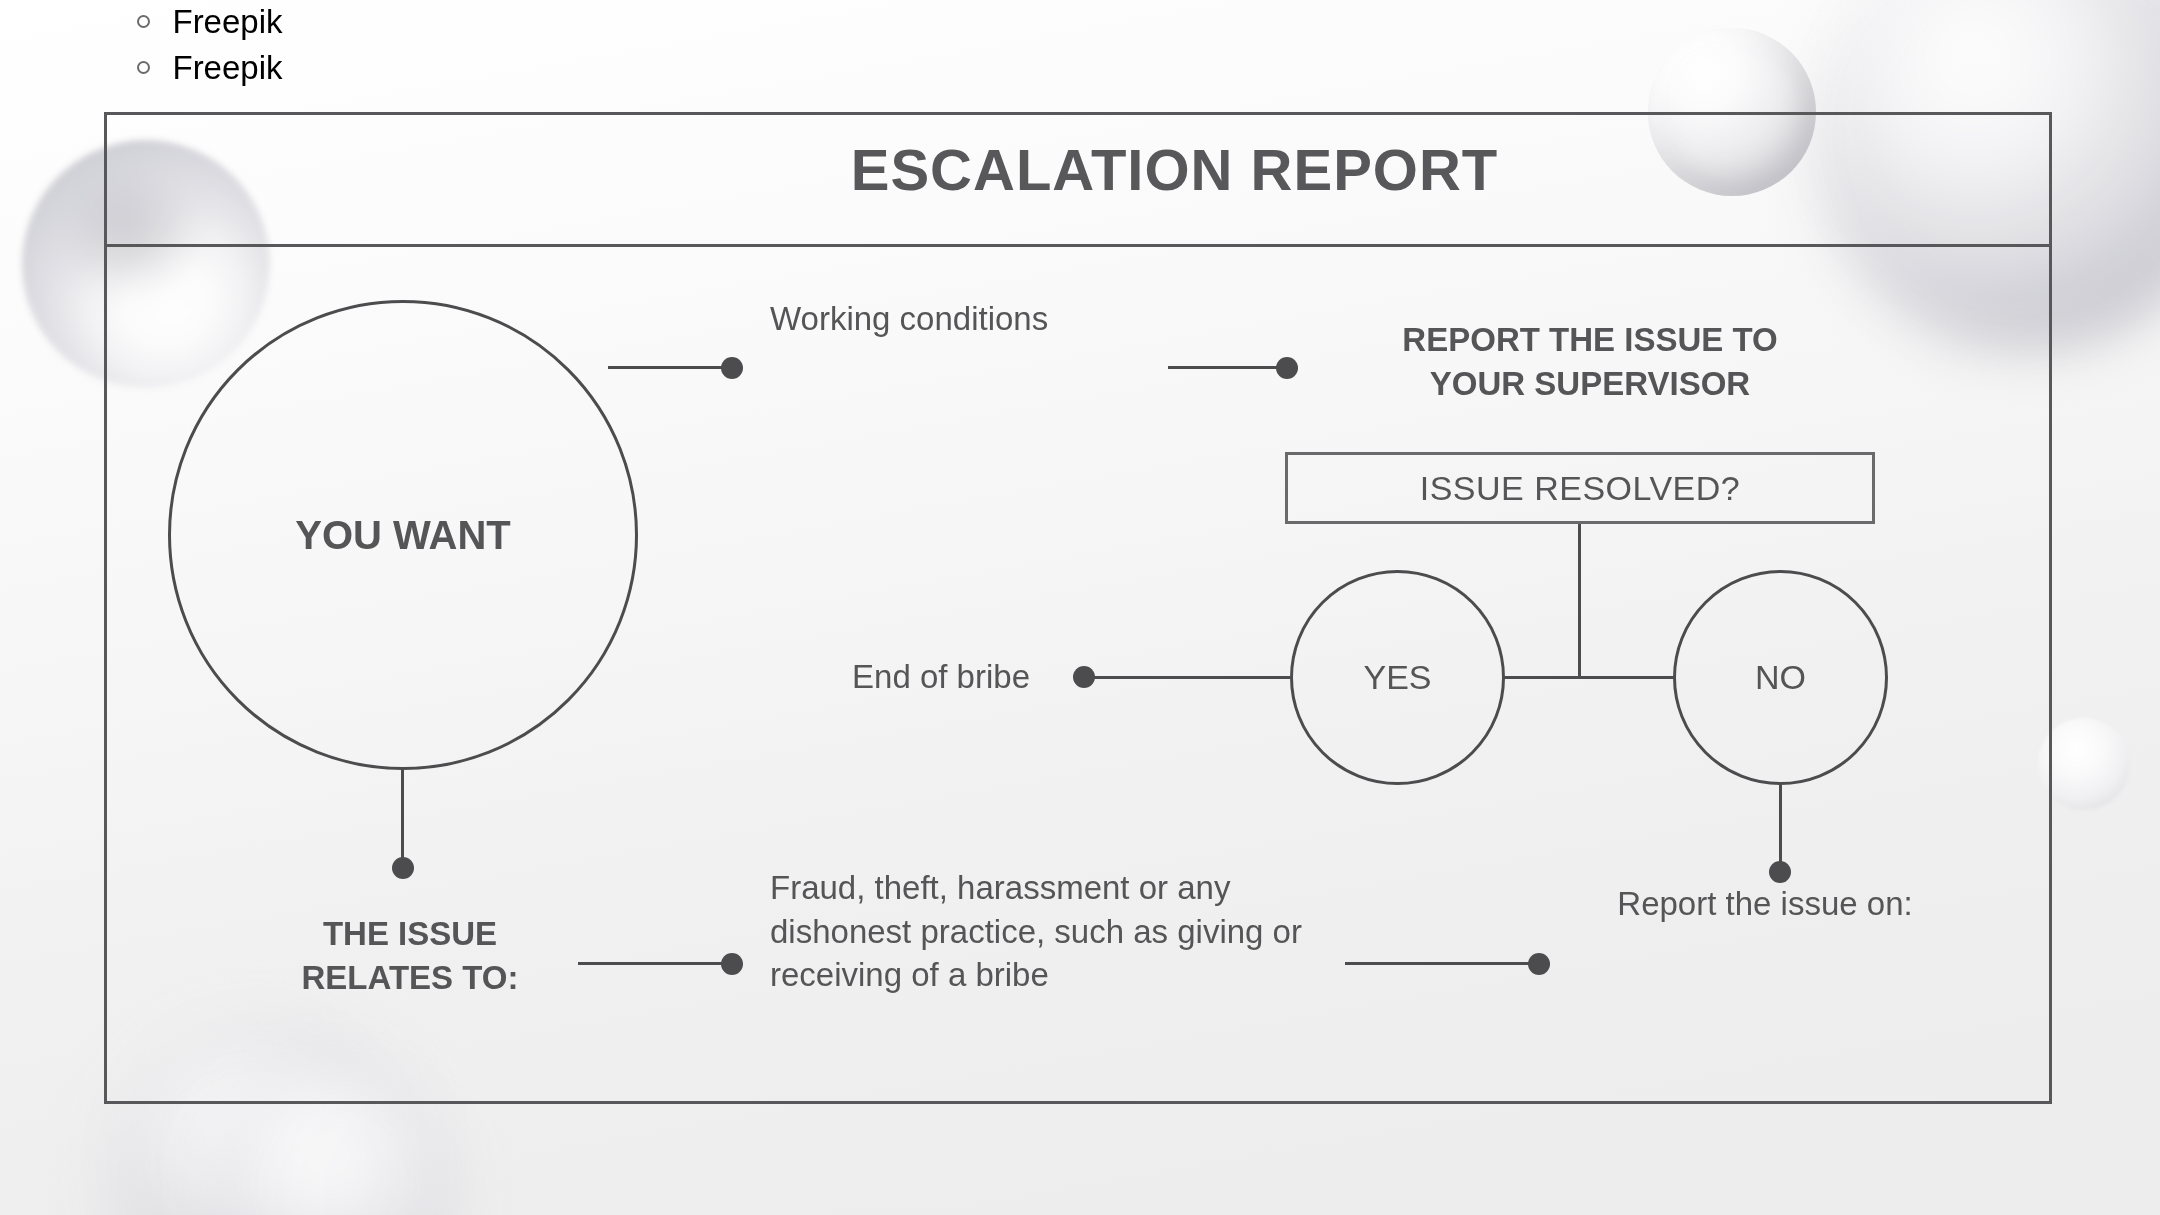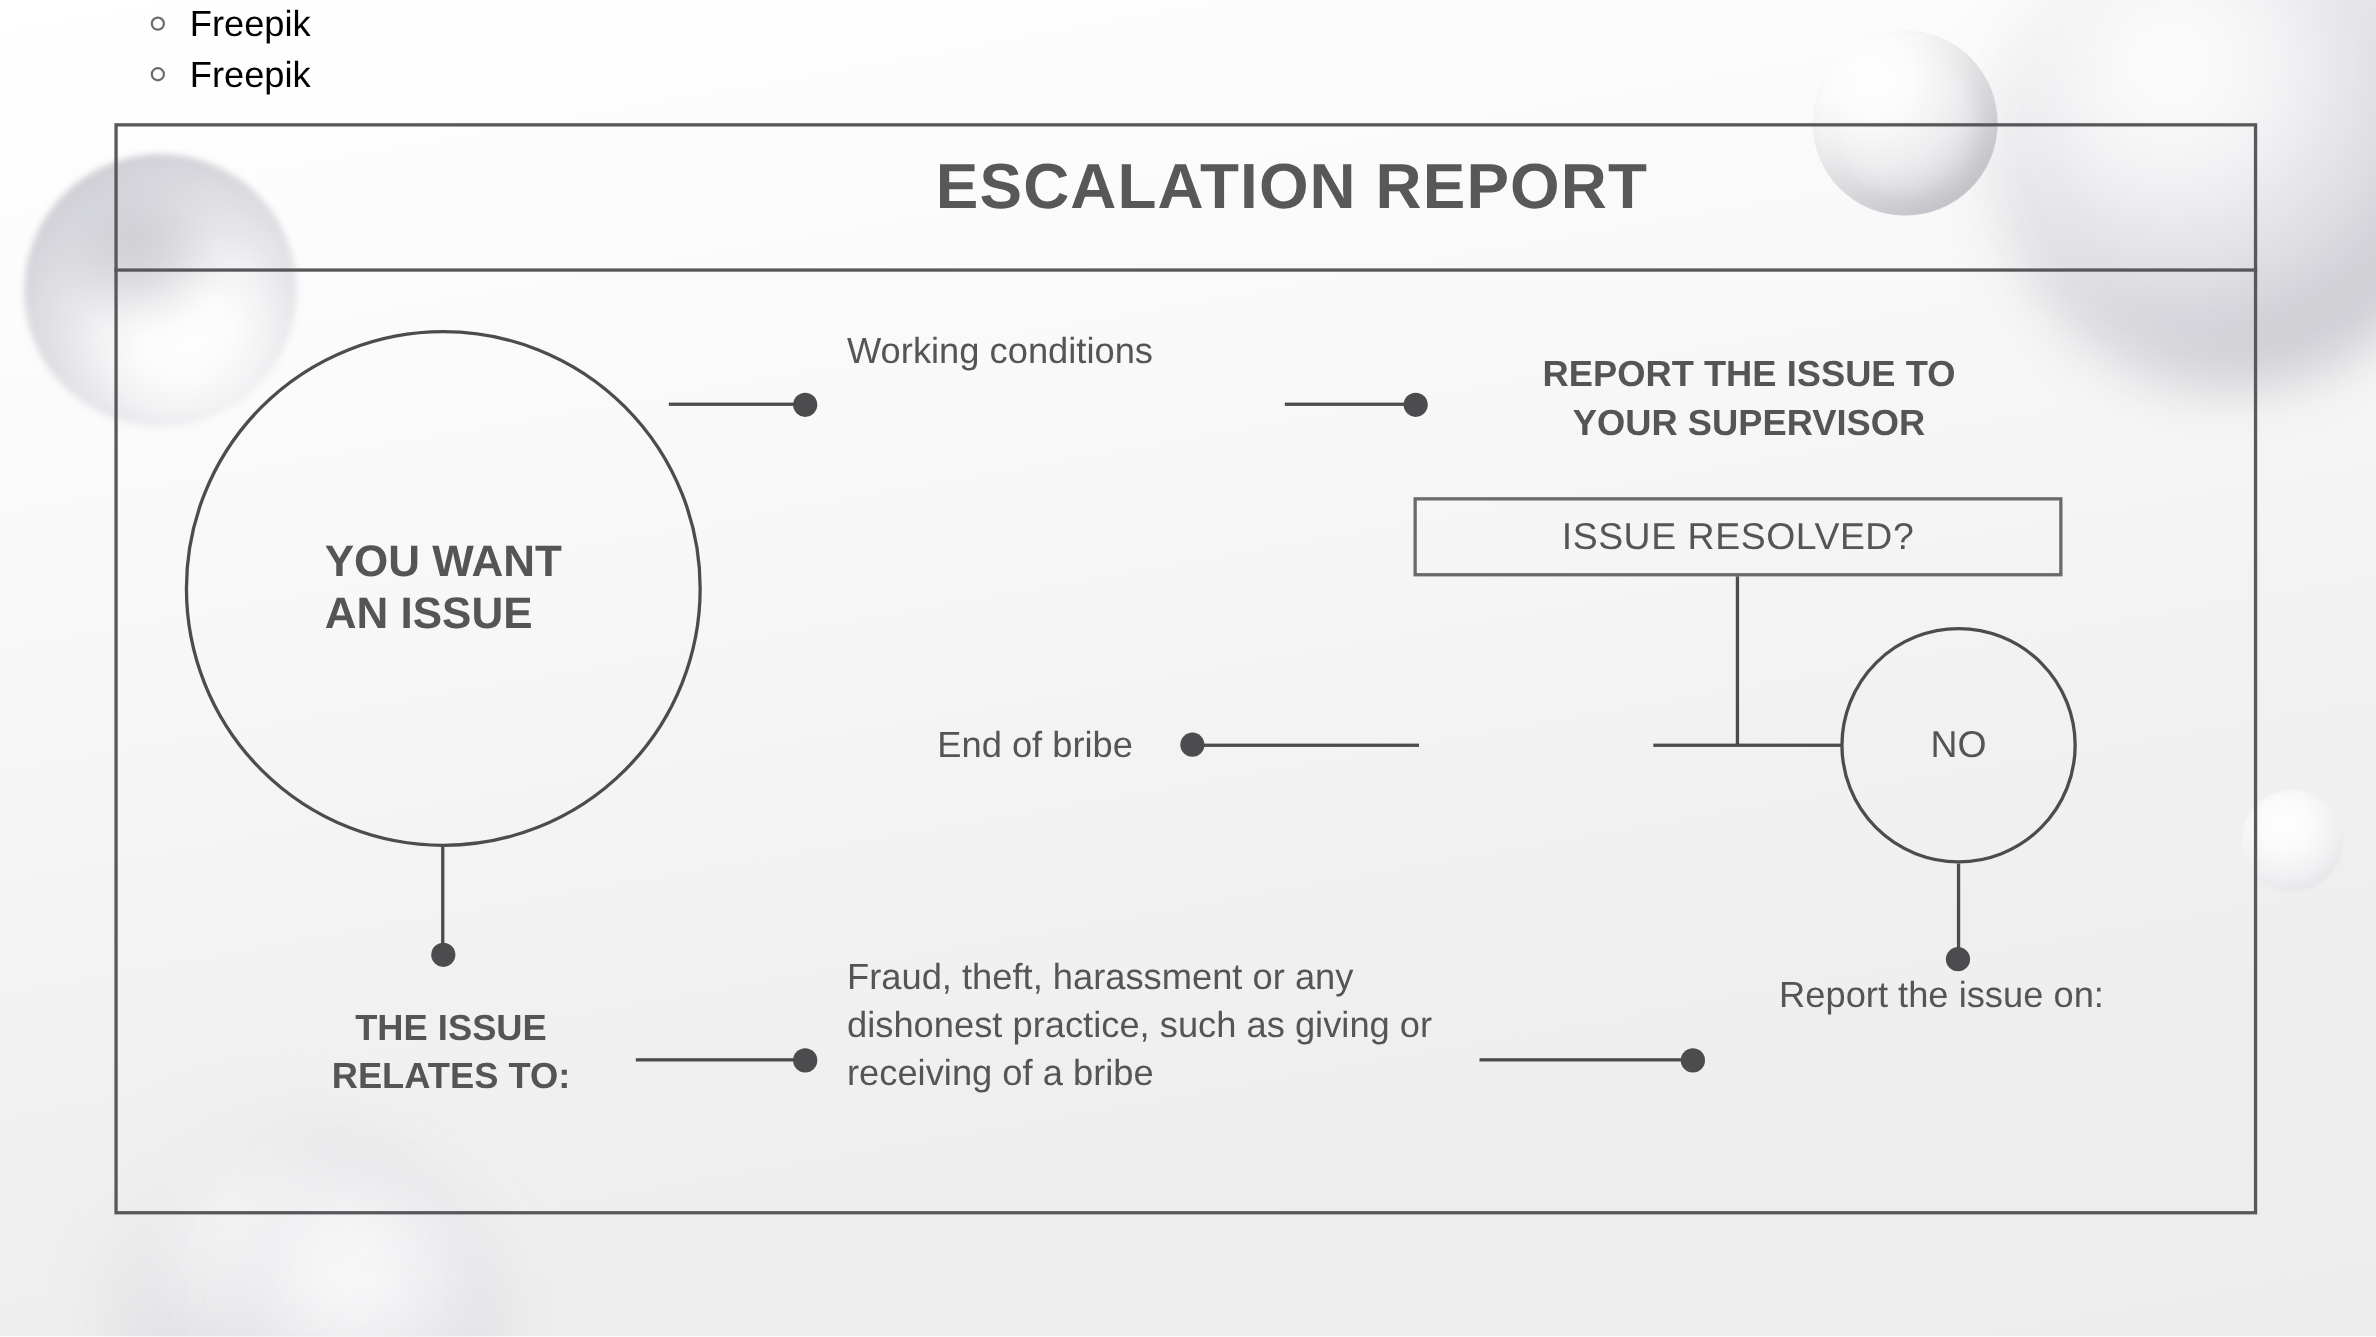--- a/index.html
+++ b/index.html
@@ -205,21 +205,20 @@
   <div class="sphere sphere-bl-1"></div>
   <div class="sphere sphere-bl-2"></div>
 
   <div class="frame"></div>
   <div class="page-title">ESCALATION REPORT</div>
   <div class="title-rule"></div>
 
   <div class="big-circle">
     <div class="label">
       <div>YOU WANT</div>
-      <div>AN ISSUE</div>
     </div>
   </div>
 
   <div class="hline" style="left:608px; top:366px; width:125px;"></div>
   <div class="dot" style="left:721px; top:357px;"></div>
 
   <div class="txt reg t-hse">
     <div>Working conditions</div>
   </div>
 
@@ -232,20 +231,23 @@
   </div>
 
   <div class="resolved-box">
     <span>ISSUE RESOLVED?</span>
   </div>
 
   <div class="vline" style="left:1578px; top:524px; height:154px;"></div>
 
   <div class="hline" style="left:1503px; top:676px; width:172px;"></div>
 
+  <div class="small-circle circle-yes">
+    <span>YES</span>
+  </div>
   <div class="small-circle circle-no">
     <span>NO</span>
   </div>
 
   <div class="hline" style="left:1085px; top:676px; width:205px;"></div>
   <div class="dot" style="left:1073px; top:666px;"></div>
   <div class="txt reg t-endofissue">End of bribe</div>
 
   <div class="vline" style="left:1779px; top:785px; height:92px;"></div>
   <div class="dot" style="left:1769px; top:861px;"></div>

